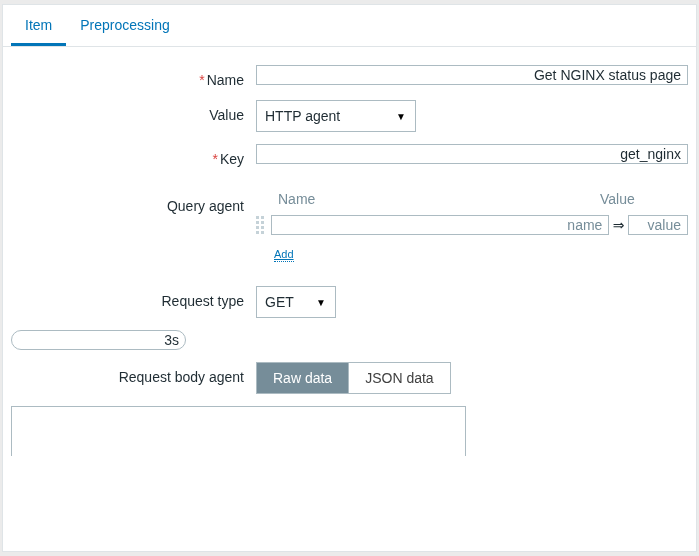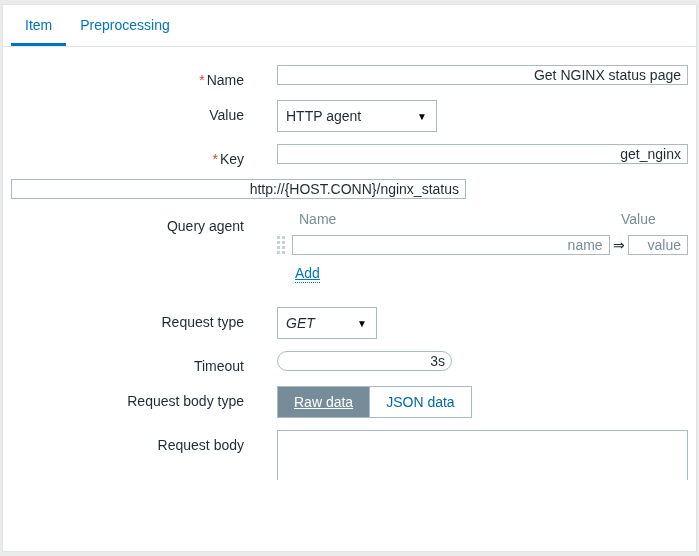--- a/index.html
+++ b/index.html
@@ -36,21 +36,20 @@
       border-bottom: 3px solid #0275b8;
       font-weight: 400;
     }
     .form {
       padding: 18px 8px 8px 8px;
     }
     .form-row {
       display: flex;
       align-items: flex-start;
       margin-bottom: 12px;
-      gap: 21px;
     }
     .label-col {
       width: 245px;
       flex-shrink: 0;
       text-align: right;
       padding-right: 12px;
       padding-top: 7px;
       color: #1f2c33;
       font-size: 14px;
     }
@@ -94,21 +93,21 @@
       content: "▼";
       position: absolute;
       right: 10px;
       top: 50%;
       transform: translateY(-50%);
       font-size: 10px;
       color: #000;
       pointer-events: none;
     }
     .type-select { width: 160px; }
-    .req-type-select { width: 100px; font-style: italic; }
+    .req-type-select { width: 80px; }
     .timeout-input { width: 175px !important; border-radius: 16px; }
 
     .qf-table {
       max-width: 455px;
     }
     .qf-header {
       display: flex;
       margin-bottom: 8px;
     }
     .qf-header .spacer-drag { width: 18px; }
@@ -134,44 +133,43 @@
     .drag-handle span { background: #c5d2d8; width: 3px; height: 3px; }
     .qf-name { width: 298px; }
     .qf-arrow { width: 24px; text-align: center; color: #1f2c33; font-size: 14px; }
     .qf-value { flex: 1; min-width: 60px; }
     .add-link {
       display: inline-block;
       color: #0275b8;
       cursor: pointer;
       border-bottom: 1px dotted #0275b8;
       margin-left: 18px;
-      font-size: 14px;
+      font-size: 11px;
       padding-bottom: 1px;
       text-decoration: underline;
     }
 
     .seg-group {
       display: inline-flex;
       border: 1px solid #acbbc2;
       height: 32px;
     }
     .seg-btn {
       padding: 0 16px;
       line-height: 30px;
       font-size: 14px;
-      color: #0369a1;
+      color: #404040;
       background: #fff;
       cursor: pointer;
       border-right: 1px solid #acbbc2;
     }
     .seg-btn:last-child { border-right: none; }
     .seg-btn.active {
       background: #768d99;
       color: #fff;
-      text-decoration: underline;
     }
     .req-body-area {
       width: 100%;
       max-width: 455px;
       height: 50px;
       border: 1px solid #acbbc2;
       border-bottom: none;
     }
   </style>
 </head>
@@ -209,23 +207,20 @@
     <div class="form-row">
       <div class="label-col">
         <span class="req">*</span><span>Key</span>
       </div>
       <div class="field-col">
         <input type="text" class="text-input" value="get_nginx" style="">
       </div>
     </div>
 
     <div class="form-row">
-      <div class="field-col">
-        <input type="text" class="text-input" value="http://{HOST.CONN}/nginx_status" style="">
-      </div>
     </div>
 
     <div class="form-row">
       <div class="label-col"><span>Query agent</span></div>
       <div class="field-col">
         <div class="qf-table">
           <div class="qf-header">
             <div class="spacer-drag"></div>
             <div class="h-name">Name</div>
             <div class="spacer-arrow"></div>
@@ -256,37 +251,35 @@
       <div class="field-col">
         <div class="select-wrap">
           <select class="req-type-select">
             <option>GET</option>
           </select>
         </div>
       </div>
     </div>
 
     <div class="form-row">
-      <div class="label-col"><span>Timeout</span></div>
       <div class="field-col">
         <input type="text" class="text-input timeout-input" value="3s" style="">
       </div>
     </div>
 
     <div class="form-row">
-      <div class="label-col"><span>Request body type</span></div>
+      <div class="label-col"><span>Request body agent</span></div>
       <div class="field-col">
         <div class="seg-group">
           <div class="seg-btn active">Raw data</div>
           <div class="seg-btn">JSON data</div>
         </div>
       </div>
     </div>
 
     <div class="form-row">
-      <div class="label-col"><span>Request body</span></div>
       <div class="field-col">
         <div class="req-body-area"></div>
       </div>
     </div>
 
   </div>
 </div>
 
 </body></html>

